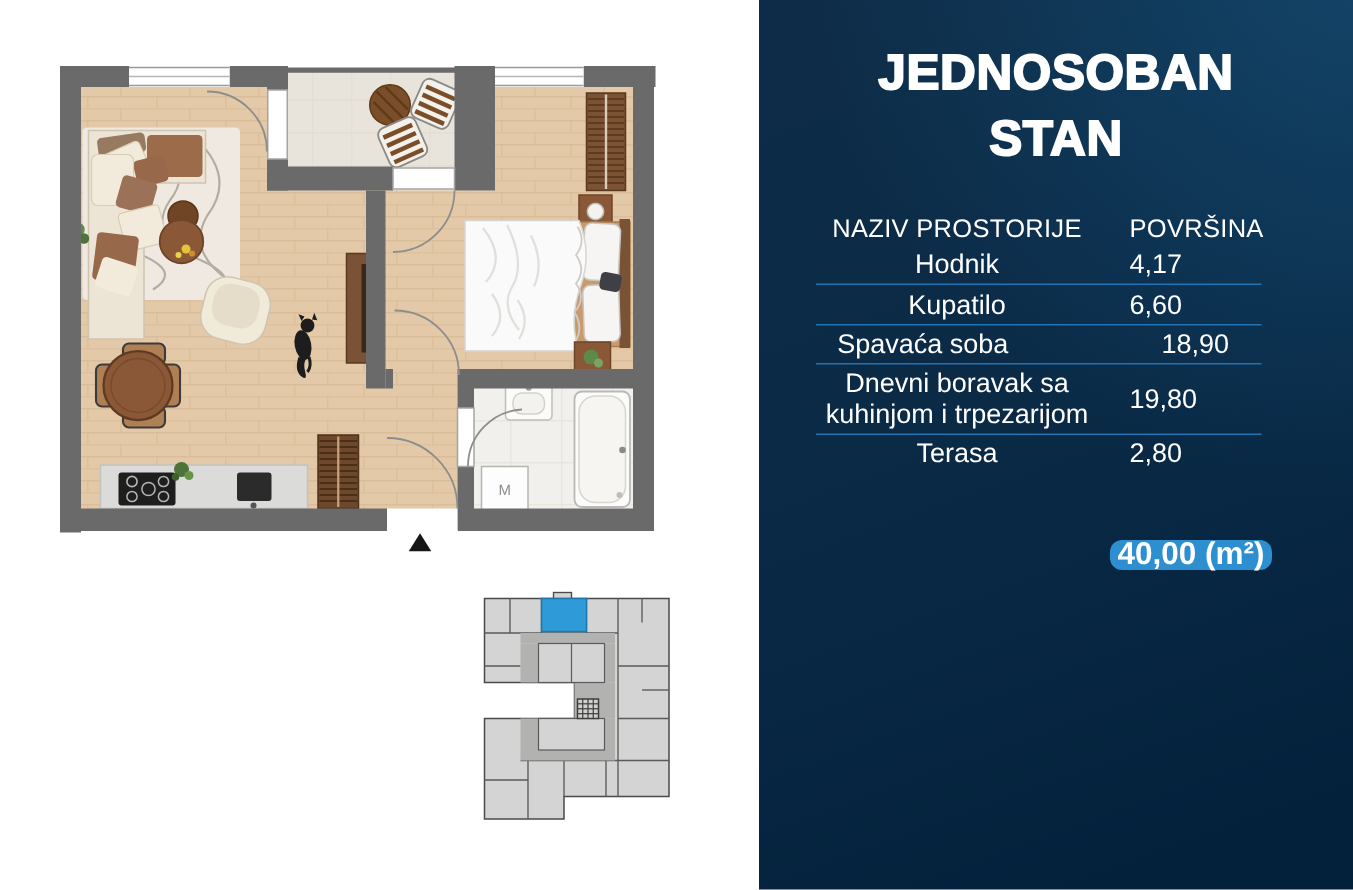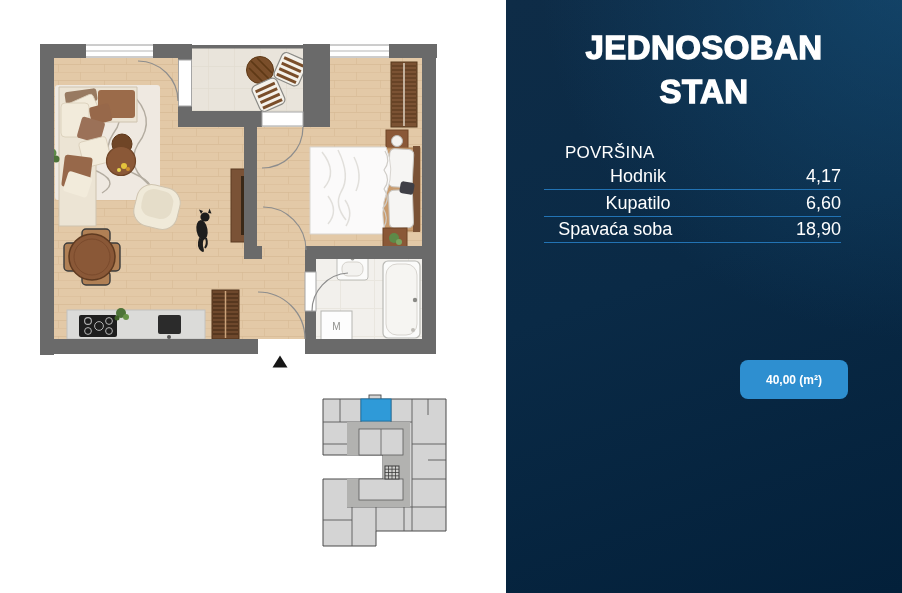--- a/index.html
+++ b/index.html
@@ -9,27 +9,27 @@
   #panel{position:absolute;left:506px;top:0;width:396px;height:593px;
     background:
       radial-gradient(circle at 103% -6%, rgba(25,92,138,0.52) 0%, rgba(25,92,138,0.0) 50%),
       linear-gradient(160deg, #0e2c47 0%, #0a2a46 45%, #03203a 100%);
   }
   #title{position:absolute;left:0;top:26px;width:396px;text-align:center;color:#ffffff;
     font-size:33px;line-height:44px;font-weight:700;letter-spacing:0.4px;-webkit-text-stroke:1.3px #ffffff;}
   .trow{position:absolute;left:38px;width:297px;display:flex;align-items:center;color:#fff;}
   .tl{width:188px;text-align:center;}
   .tg{width:21px;}
-  .tv{width:88px;text-align:right;}
+  .tv{width:88px;text-align:left;}
   #thead{top:142px;height:22px;font-size:17px;letter-spacing:0.2px;}
   .rows{position:absolute;left:38px;top:164px;width:297px;color:#fff;font-size:18px;}
   .r{display:flex;align-items:center;}
   .sep{border-bottom:1.6px solid #2273b4;}
-  #btn{position:absolute;left:234px;top:360px;width:108px;height:39px;background:#2e8fd0;
-    border-radius:8px;color:#fff;font-size:12px;font-weight:700;display:flex;
+  #btn{position:absolute;left:234px;top:360px;width:108px;height:20px;background:#2e8fd0;
+    border-radius:8px;color:#fff;font-size:21px;font-weight:700;display:flex;
     align-items:center;justify-content:center;}
 </style>
 </head>
 <body>
 <div id="stage">
 
   <svg id="plan" width="506" height="593" viewBox="0 0 506 593">
     <defs>
       <pattern id="wood" width="46" height="16" patternUnits="userSpaceOnUse">
         <rect width="46" height="16" fill="#e3c9a7"></rect>
@@ -442,37 +442,48 @@
         <rect x="361" y="399" width="30" height="22" fill="#2f9ad8" stroke="#1f78ad" stroke-width="1"></rect>
       </g>
     </g>
   </svg>
 
   <div id="panel">
 
     <div id="title">JEDNOSOBAN<br>STAN</div>
 
     <div class="trow" id="thead">
+        <div class="tl">NAZIV PROSTORIJE</div>
         <div class="tg"></div>
         <div class="tv">POVRŠINA</div>
       </div>
 
     <div class="rows">
       <div class="r sep" style="height:25px;">
           <div class="tl">Hodnik</div>
           <div class="tg"></div>
           <div class="tv">4,17</div>
         </div>
       <div class="r sep" style="height:26px;">
           <div class="tl">Kupatilo</div>
           <div class="tg"></div>
           <div class="tv">6,60</div>
         </div>
       <div class="r sep" style="height:25px;gap:36px;">
           <div class="tl">Spavaća soba</div>
           <div class="tg"></div>
           <div class="tv">18,90</div>
         </div>
+      <div class="r sep" style="height:46px;">
+          <div class="tl">Dnevni boravak sa kuhinjom i trpezarijom</div>
+          <div class="tg"></div>
+          <div class="tv">19,80</div>
+        </div>
+      <div class="r" style="height:25px;">
+          <div class="tl">Terasa</div>
+          <div class="tg"></div>
+          <div class="tv">2,80</div>
+        </div>
     </div>
 
     <div id="btn">40,00 (m²)</div>
   </div>
 </div>
 
 </body></html>

